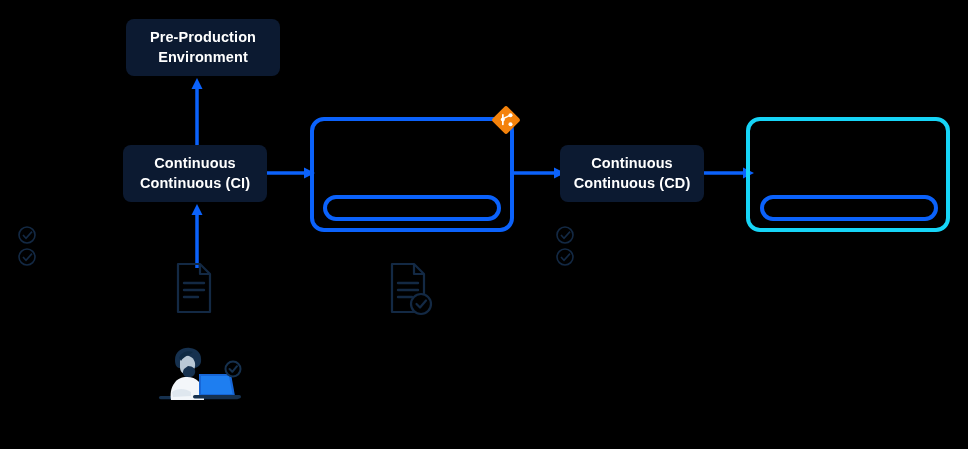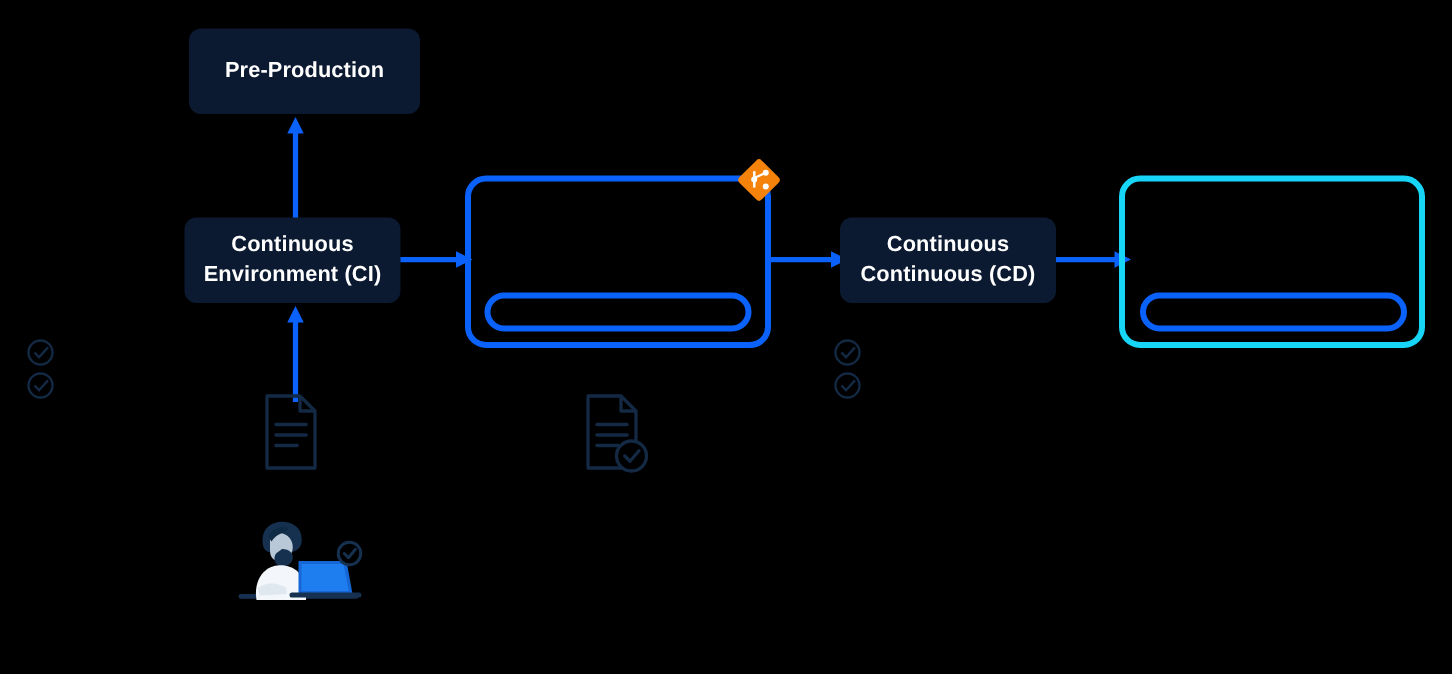--- a/index.html
+++ b/index.html
@@ -103,27 +103,28 @@
   <div class="conn" style="left:702px; top:163px;">
     <svg width="55" height="20" viewBox="0 0 55 20">
       <line x1="0" y1="10" x2="44" y2="10" stroke="#0b62fb" stroke-width="3.5"></line>
       <polygon points="52,10 41,4.5 41,15.5" fill="#0b62fb"></polygon>
     </svg>
   </div>
 
   <div class="node" style="left:126px; top:19px; width:154px; height:57px;">
     <div>
       <span class="node-label">Pre-Production</span>
+      <span class="node-label">Environment</span>
     </div>
   </div>
 
   <div class="node" style="left:123px; top:145px; width:144px; height:57px;">
     <div>
       <span class="node-label">Continuous</span>
-      <span class="node-label">Environment (CI)</span>
+      <span class="node-label">Continuous (CI)</span>
     </div>
   </div>
 
   <div class="node" style="left:560px; top:145px; width:144px; height:57px;">
     <div>
       <span class="node-label">Continuous</span>
       <span class="node-label">Continuous (CD)</span>
     </div>
   </div>
 

